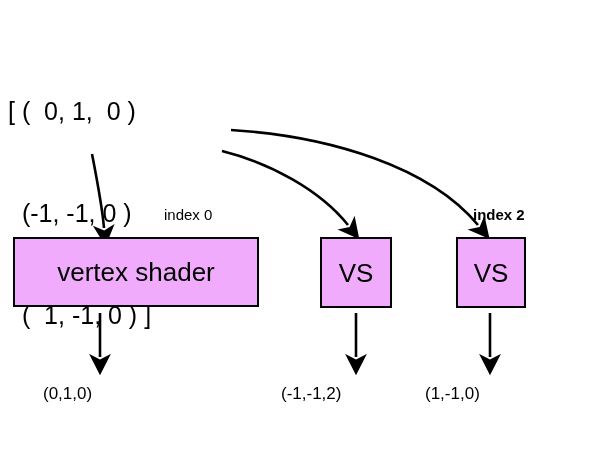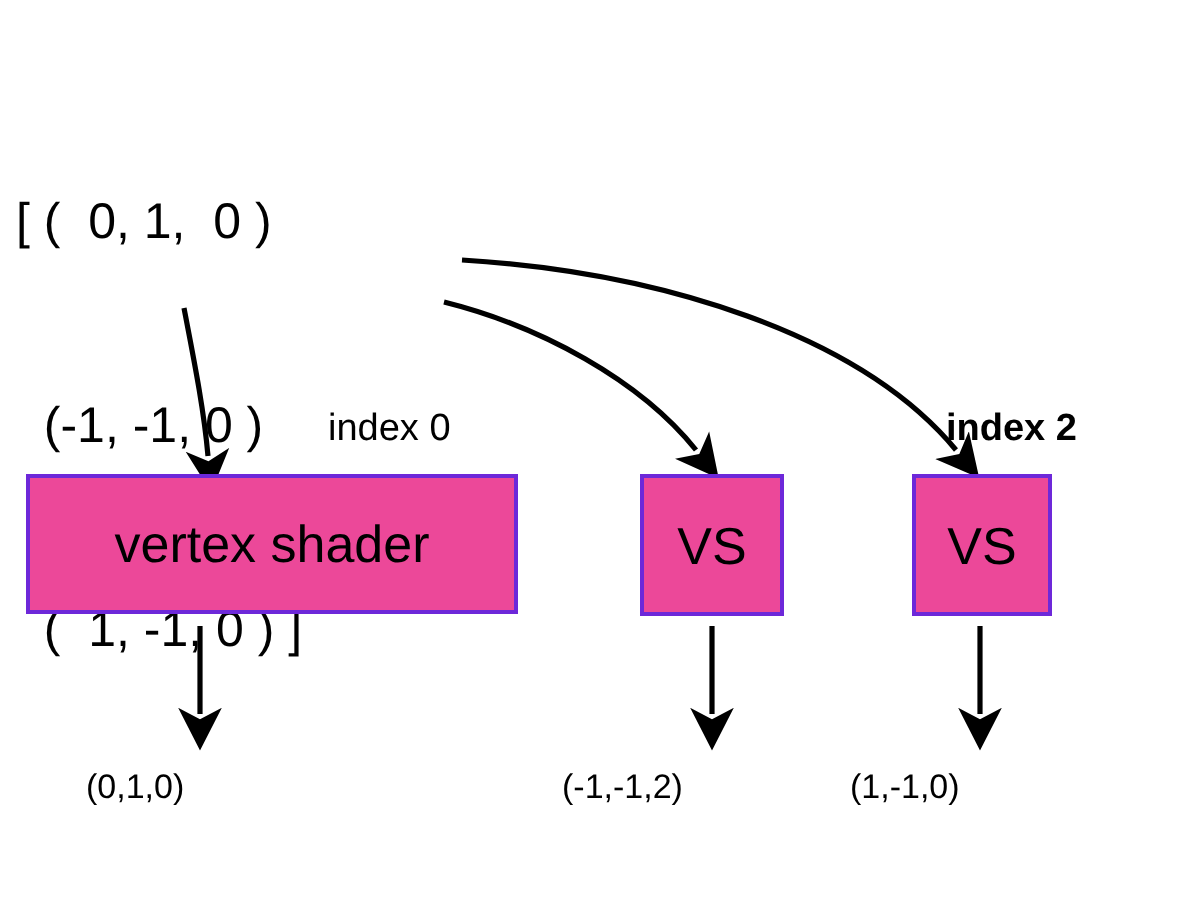--- a/index.html
+++ b/index.html
@@ -32,32 +32,32 @@
     font-size: 25px;
     line-height: 34px;
     white-space: pre;
     letter-spacing: 0px;
   }
   .vertex-array .row {
     white-space: pre;
   }
   .index-label {
     position: absolute;
-    font-size: 19px;
+    font-size: 15px;
     line-height: 19px;
     white-space: nowrap;
   }
   .index-0 { left: 164px; top: 205px; }
   .index-1 { left: 340px; top: 205px; }
   .index-2 { left: 473px; top: 205px; font-weight: bold; }
 
   .stage-box {
     position: absolute;
-    border: 2px solid #6d28d9;
-    background: #ec4899;
+    border: 2px solid #000000;
+    background: #f0abfc;
     box-sizing: border-box;
     display: flex;
     align-items: center;
     justify-content: center;
   }
   .stage-box .stage-label {
     font-size: 26px;
     line-height: 26px;
     white-space: nowrap;
   }

